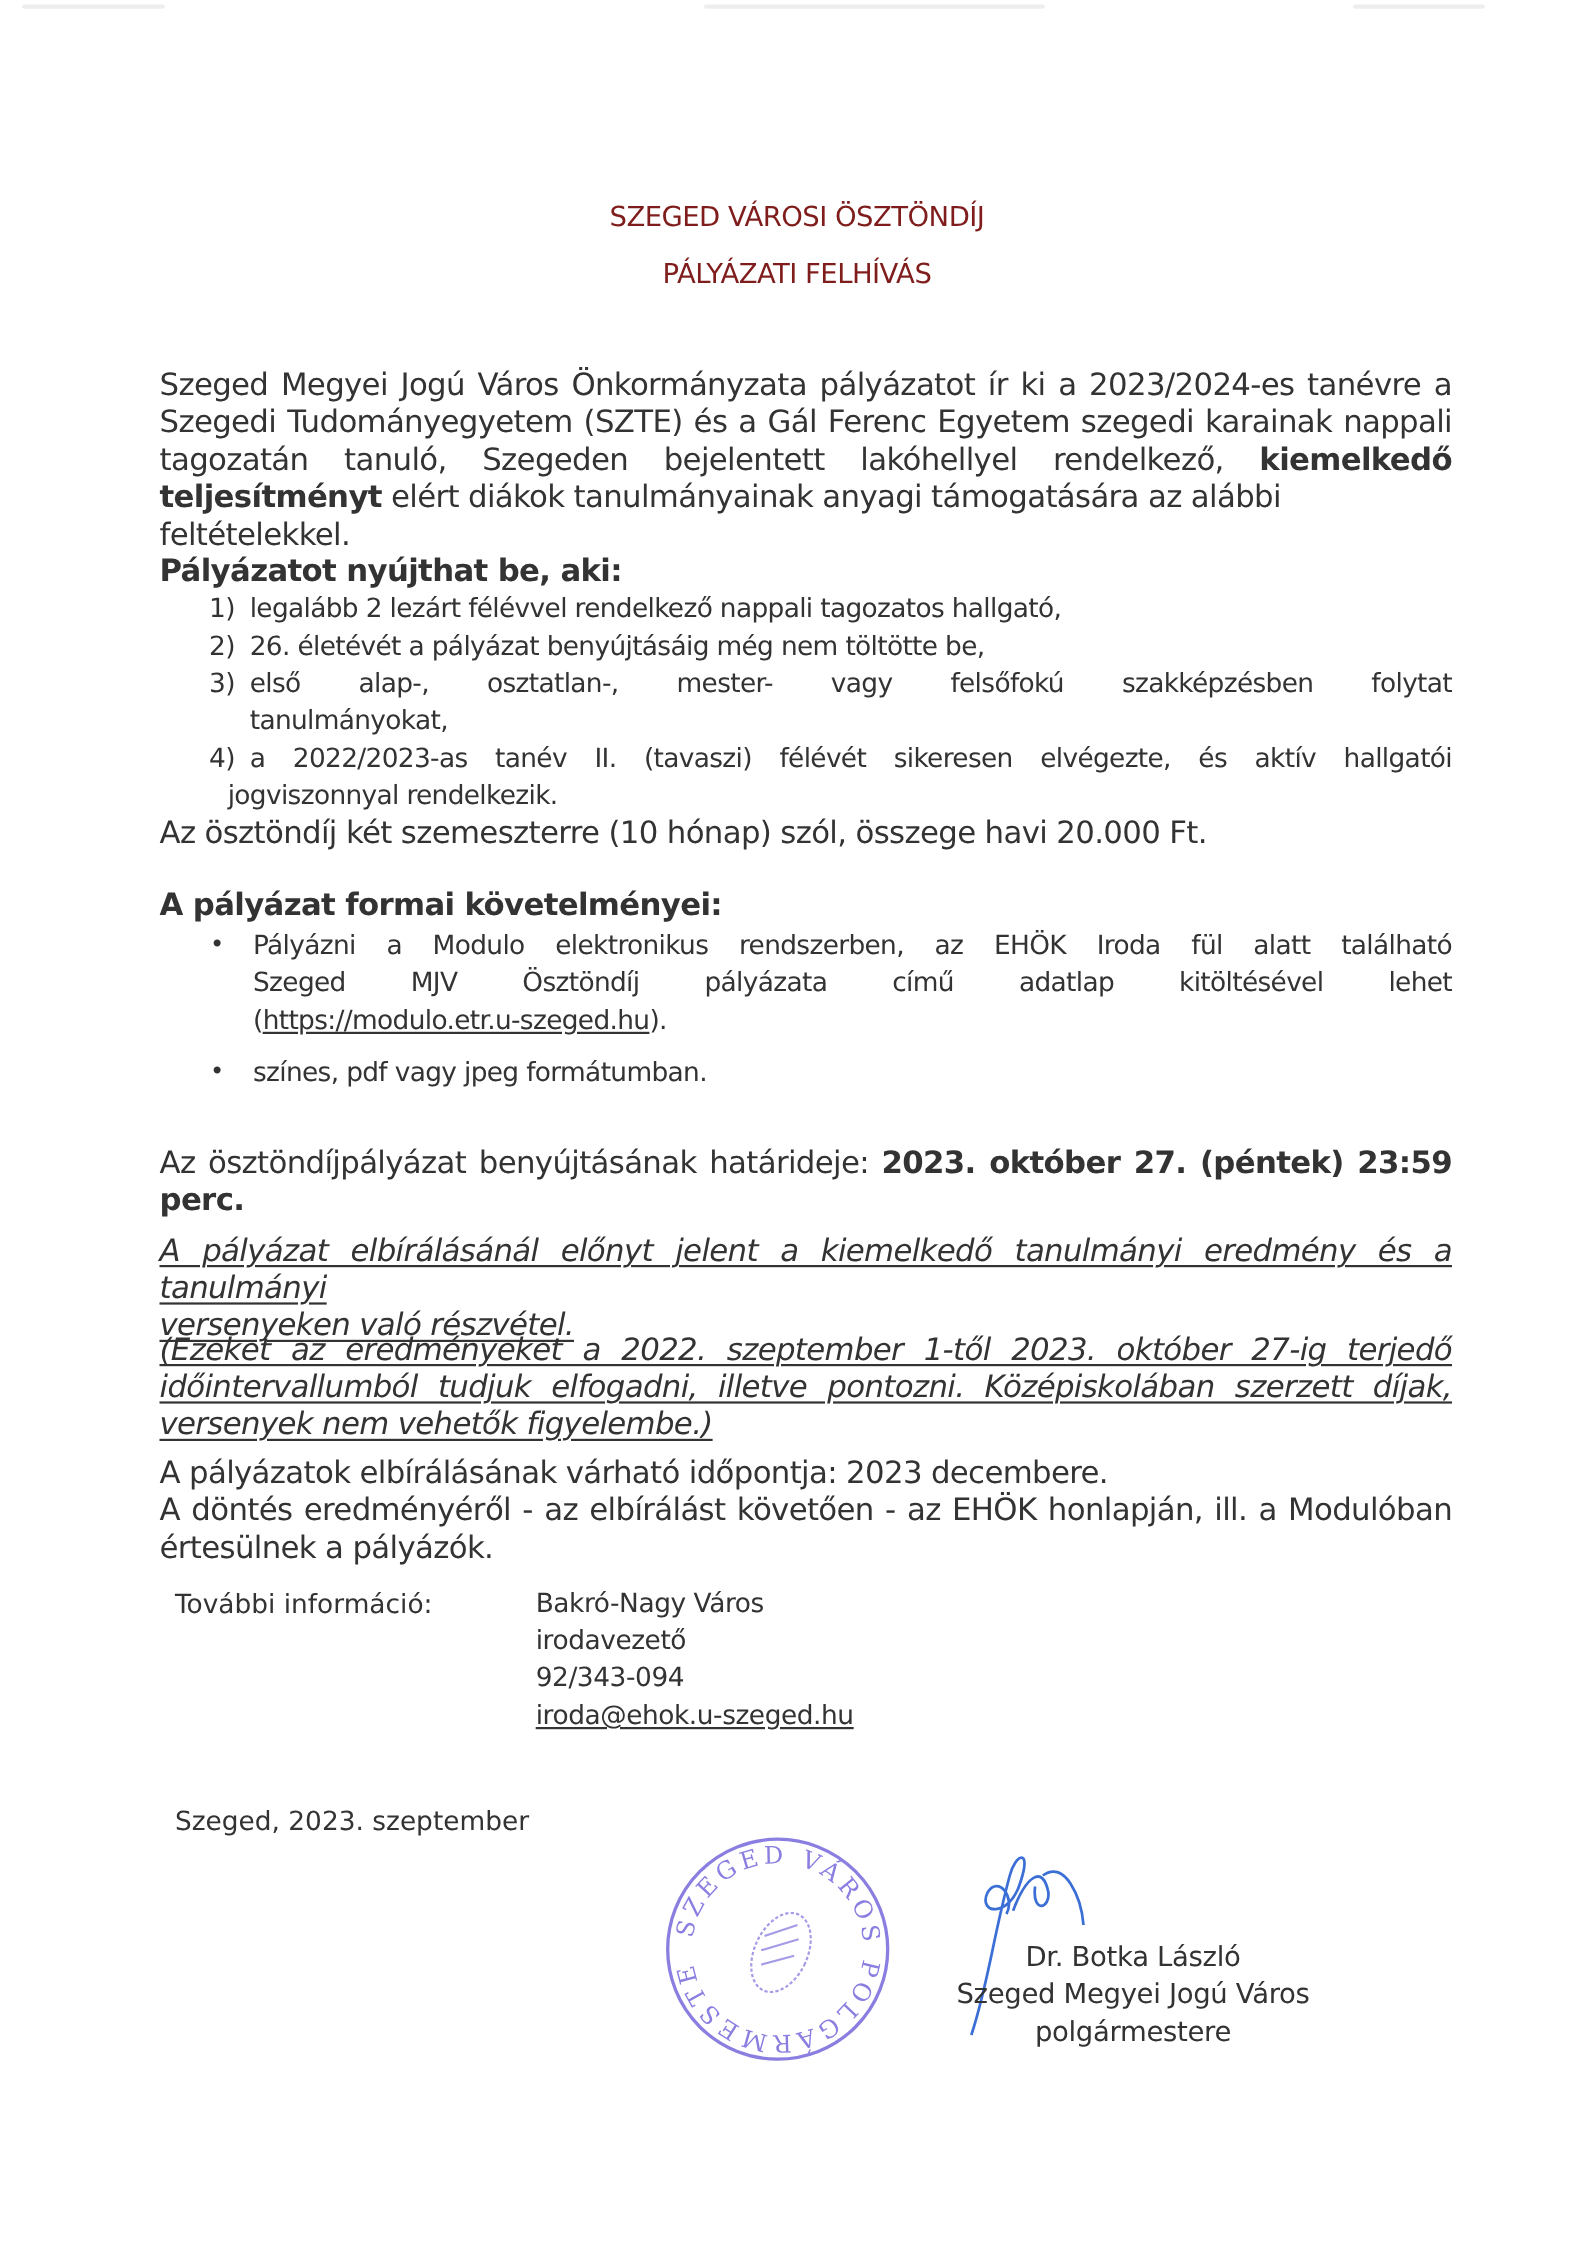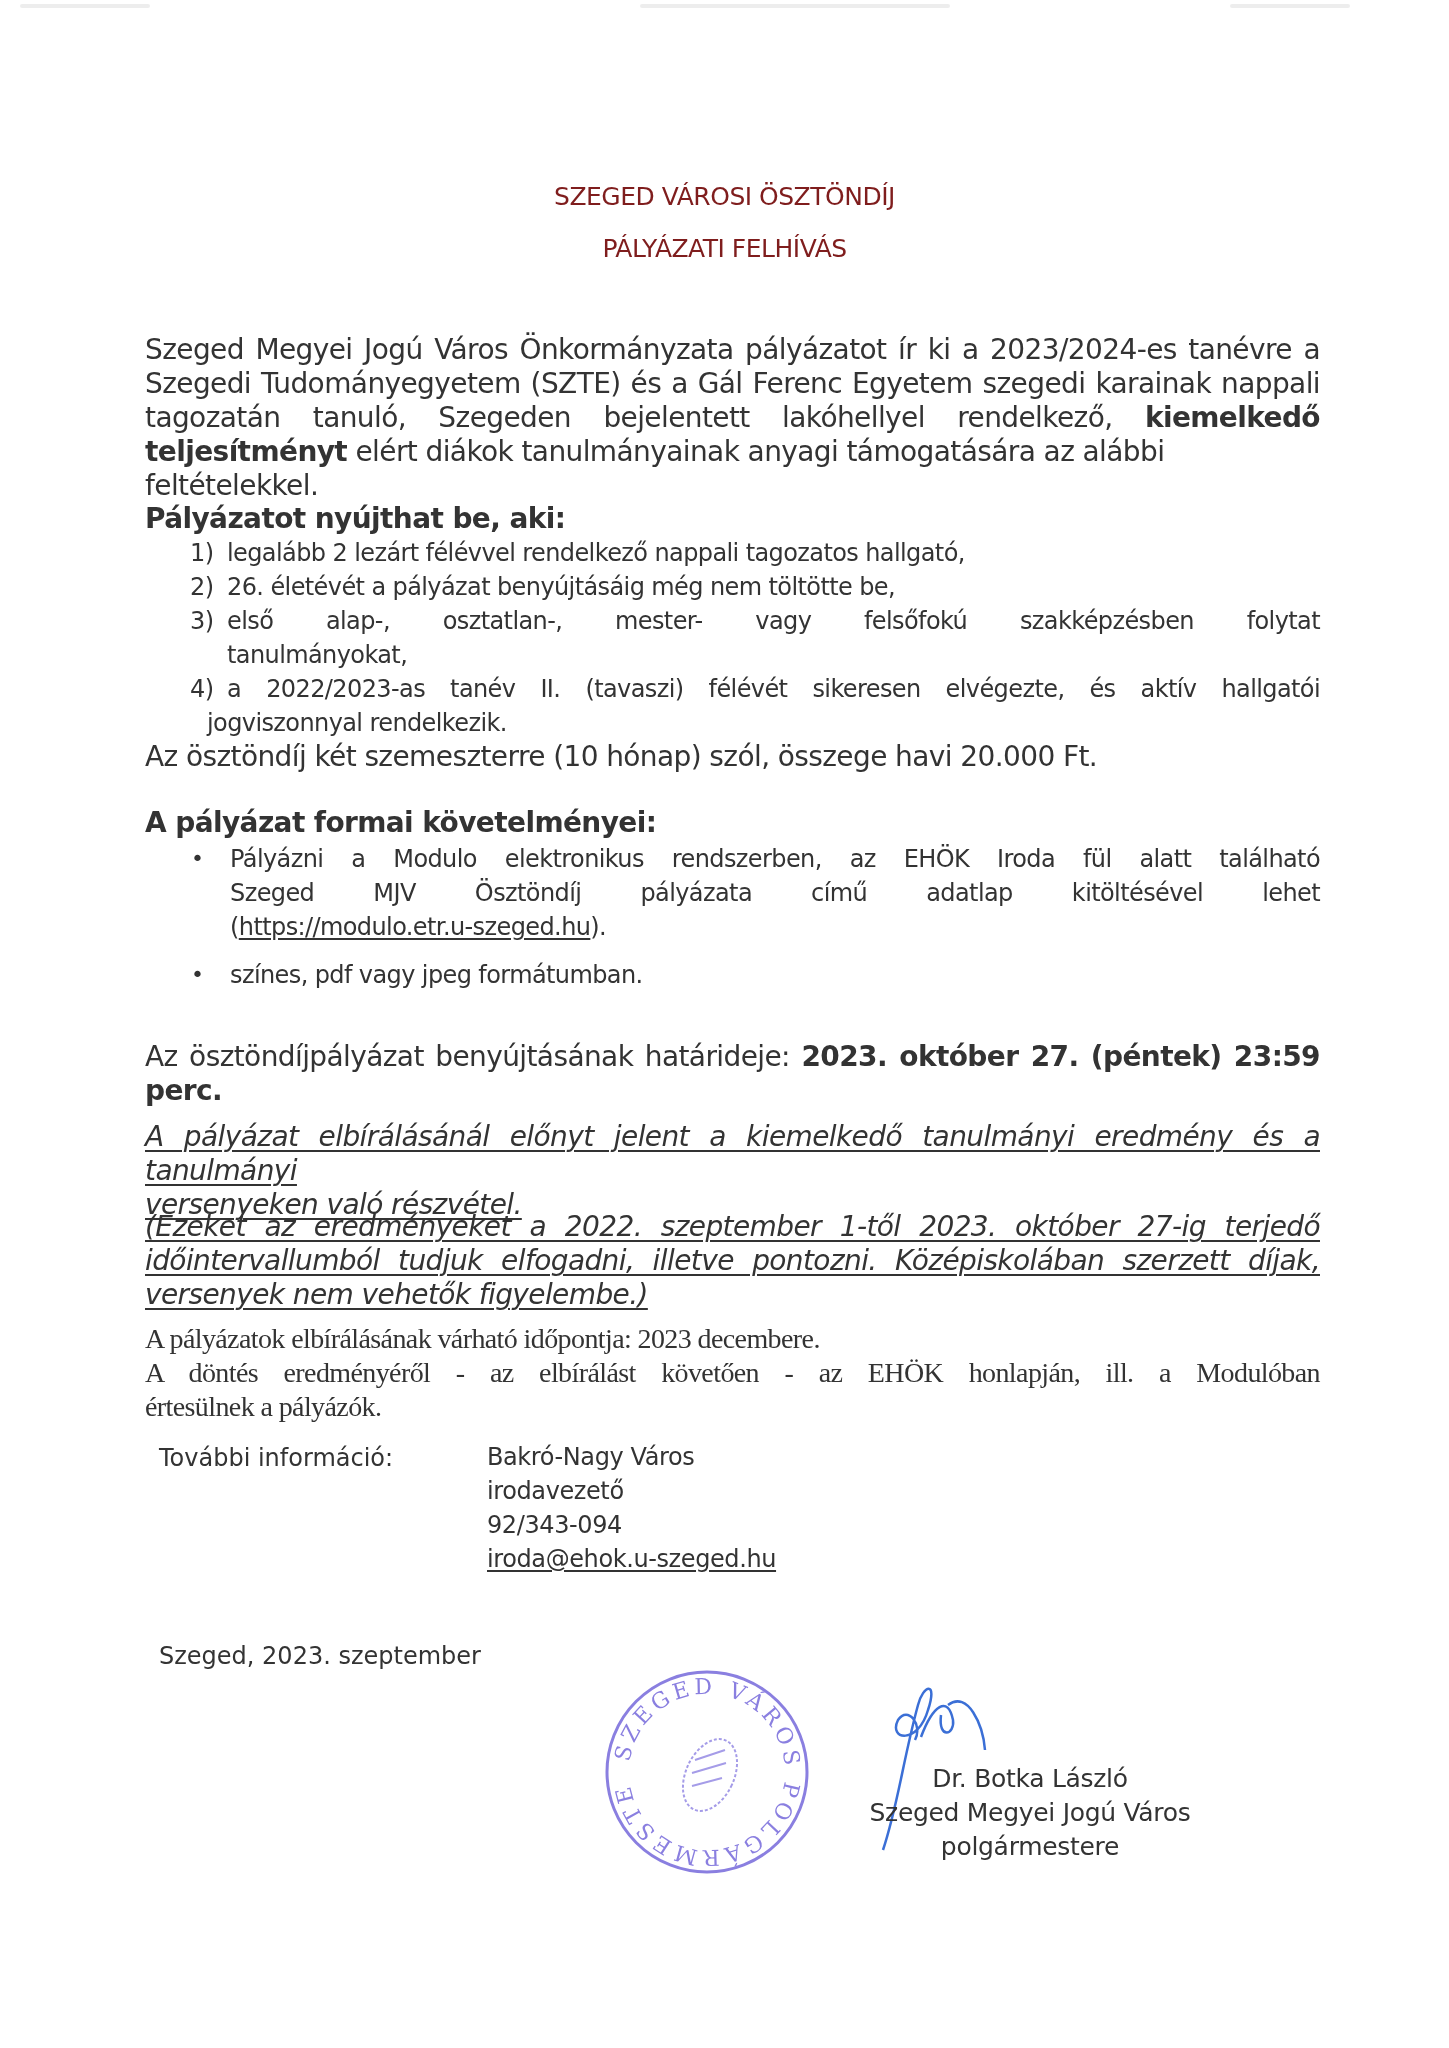--- a/index.html
+++ b/index.html
@@ -92,21 +92,21 @@
   <span class="jline iu">A pályázat elbírálásánál előnyt jelent a kiemelkedő tanulmányi eredmény és a tanulmányi</span>
   <span class="line iu">versenyeken való részvétel.</span>
 </div>
 
 <div class="block" style="top:1210px;">
   <span class="jline iu">(Ezeket az eredményeket a 2022. szeptember 1-től 2023. október 27-ig terjedő</span>
   <span class="jline iu">időintervallumból tudjuk elfogadni, illetve pontozni. Középiskolában szerzett díjak,</span>
   <span class="line iu">versenyek nem vehetők figyelembe.)</span>
 </div>
 
-<div class="block" style="top:1322px;font-family:Liberation Serif, serif;">
+<div class="block" style="top:1322px;">
   <span class="line">A pályázatok elbírálásának várható időpontja: 2023 decembere.</span>
   <span class="jline">A döntés eredményéről - az elbírálást követően - az EHÖK honlapján, ill. a Modulóban</span>
   <span class="line">értesülnek a pályázók.</span>
 </div>
 
 <div class="contact-label" style="top:1444px;">További információ:</div>
 <div class="contact" style="top:1440px;">
   <span class="line">Bakró-Nagy Város</span>
   <span class="line">irodavezető</span>
   <span class="line">92/343-094</span>

